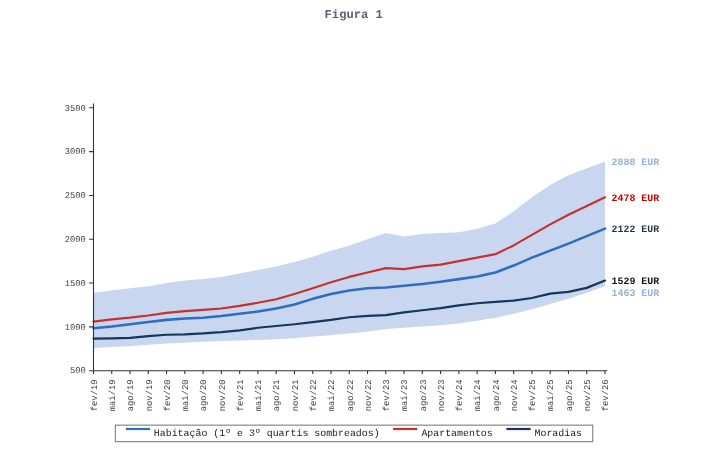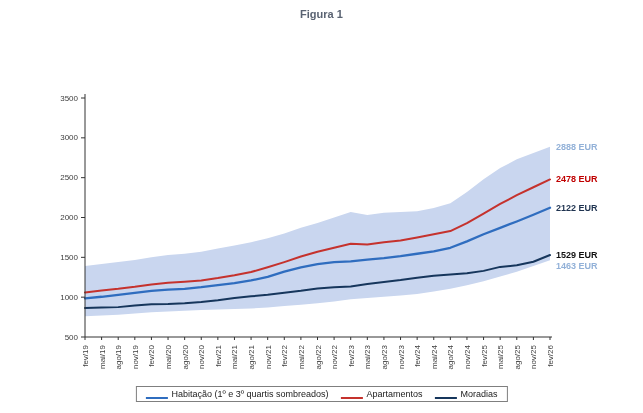--- a/index.html
+++ b/index.html
@@ -1,34 +1,34 @@
 <!DOCTYPE html>
 <html><head>
 <meta charset="utf-8">
 <style>
   html,body{margin:0;padding:0;background:#fff;}
   .page{
     position:relative;width:643px;height:413px;background:#fff;overflow:hidden;
-    font-family:Liberation Sans, sans-serif;
+    font-family:Liberation Mono, monospace;
   }
   .fig-title{
     position:absolute;top:8px;left:0;width:100%;text-align:center;
     font-size:11px;font-weight:bold;color:#5a6372;
   }
   .chart-subtitle{
     position:absolute;top:33px;left:0;width:100%;text-align:center;
     font-size:11.5px;font-weight:bold;color:#151515;
   }
   .chart-svg{position:absolute;top:55px;left:0;}
   .legend{
     position:absolute;top:386px;left:50%;transform:translateX(-50%);
     display:flex;align-items:center;gap:12px;
     border:1px solid #7f7f7f;background:#fff;padding:2px 9px;white-space:nowrap;
   }
-  .legend-item{display:flex;align-items:flex-end;gap:4px;font-size:9px;color:#1a1a1a;}
+  .legend-item{display:flex;align-items:flex-start;gap:4px;font-size:9px;color:#1a1a1a;}
   .legend-swatch{display:inline-block;width:22px;height:2px;}
 </style>
 </head>
 <body>
 
 <div class="page">
   <div class="fig-title">Figura 1</div>
 
   <svg class="chart-svg" width="643" height="330" viewBox="0 0 643 330">
       <polygon points="85,211.09666666666666 101.60714285714286,209.10500000000002 118.21428571428572,207.11333333333334 134.82142857142856,205.12166666666667 151.42857142857144,202.33333333333331 168.03571428571428,199.94333333333333 184.64285714285714,198.74833333333333 201.25,196.75666666666666 217.85714285714286,193.57 234.46428571428572,190.38333333333333 251.07142857142858,187.19666666666666 267.67857142857144,183.21333333333334 284.2857142857143,178.43333333333334 300.8928571428571,172.85666666666668 317.5,168.07666666666665 334.1071428571429,162.5 350.7142857142857,156.92333333333335 367.32142857142856,160.11 383.92857142857144,157.72 400.5357142857143,156.92333333333335 417.14285714285717,156.12666666666667 433.75,152.94 450.35714285714283,148.16 466.9642857142857,137.00666666666666 483.57142857142856,124.25999999999999 500.17857142857144,113.10666666666665 516.7857142857142,104.34333333333333 533.3928571428571,97.97 550,91.756 550,205.281 533.3928571428571,211.09666666666666 516.7857142857142,216.67333333333335 500.17857142857144,221.45333333333332 483.57142857142856,226.23333333333335 466.9642857142857,230.21666666666667 450.35714285714283,233.80166666666668 433.75,236.59 417.14285714285717,238.98 400.5357142857143,240.57333333333332 383.92857142857144,241.76833333333332 367.32142857142856,242.96333333333334 350.7142857142857,244.15833333333333 334.1071428571429,246.54833333333335 317.5,248.14166666666665 300.8928571428571,249.735 284.2857142857143,250.93 267.67857142857144,252.52333333333334 251.07142857142858,253.47933333333333 234.46428571428572,254.11666666666667 217.85714285714286,254.515 201.25,254.91333333333333 184.64285714285714,255.71 168.03571428571428,256.50666666666666 151.42857142857144,257.30333333333334 134.82142857142856,258.49833333333333 118.21428571428572,259.6933333333333 101.60714285714286,260.49 85,261.2866666666667" fill="#c9d6ef"></polygon>

